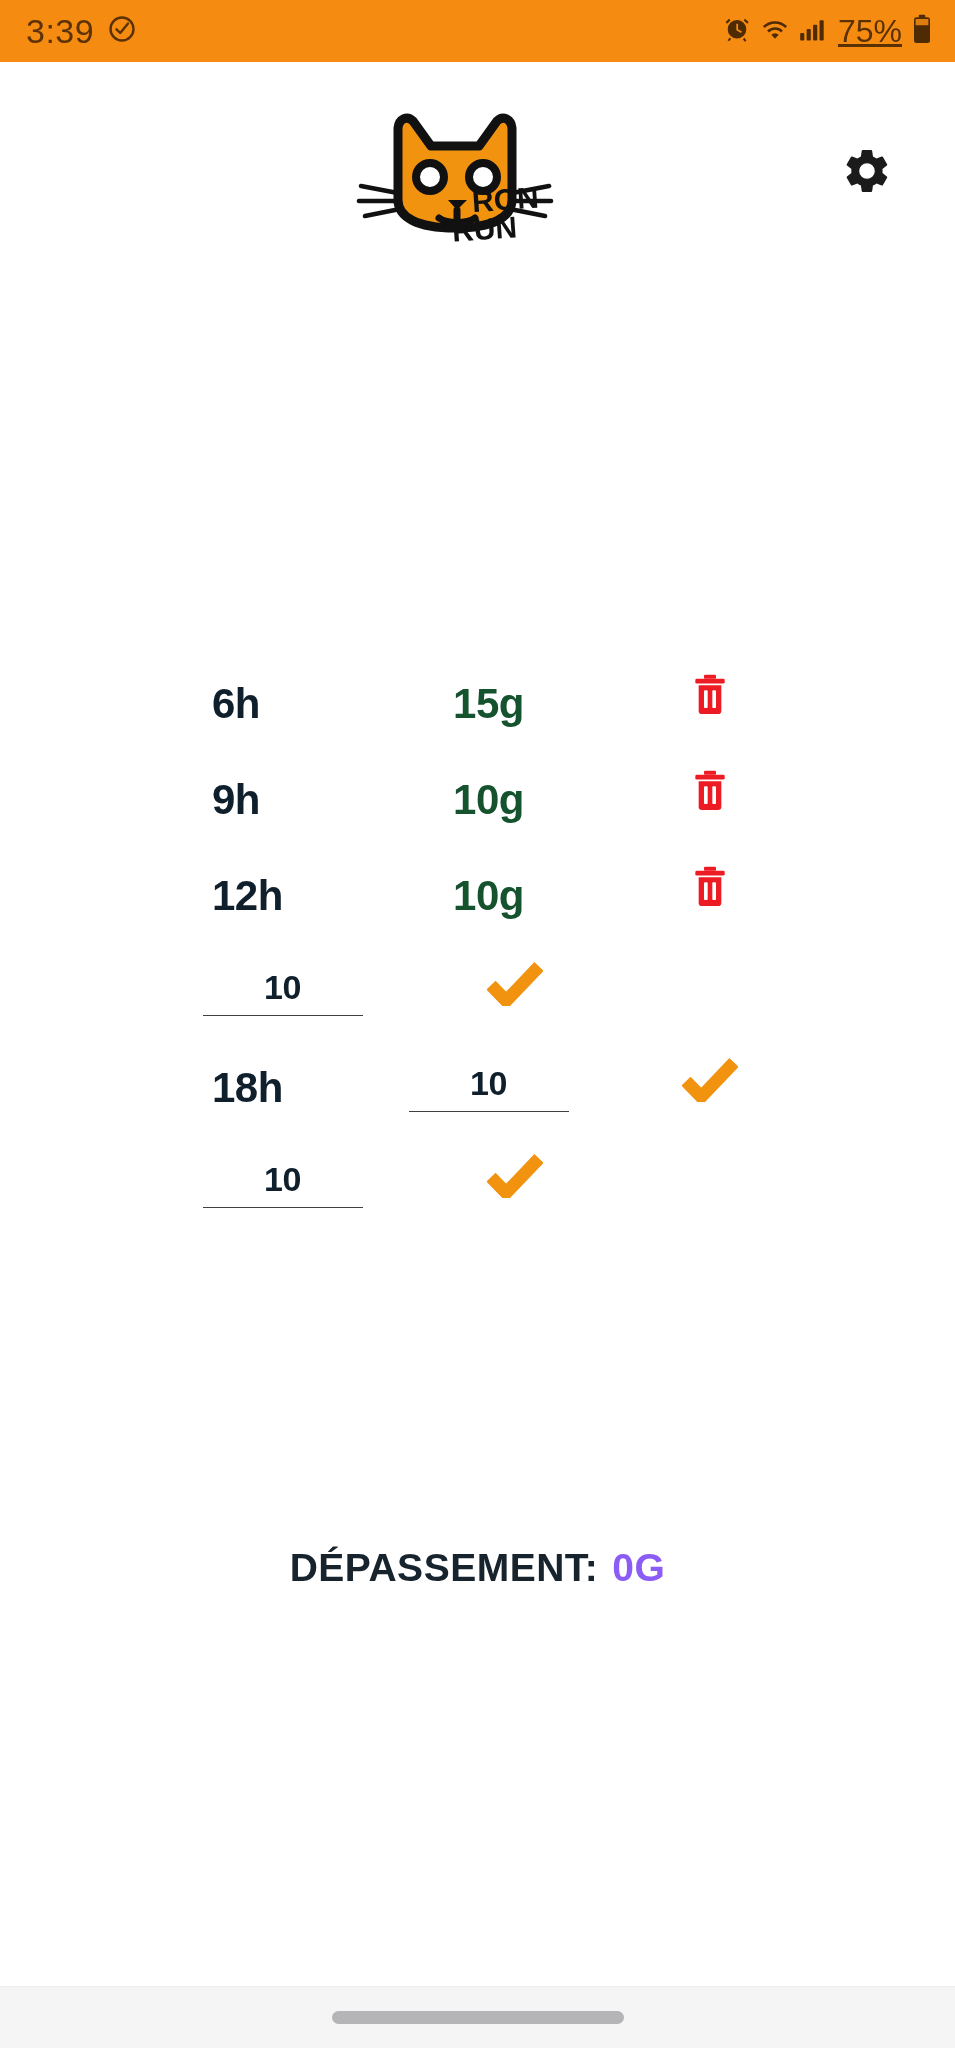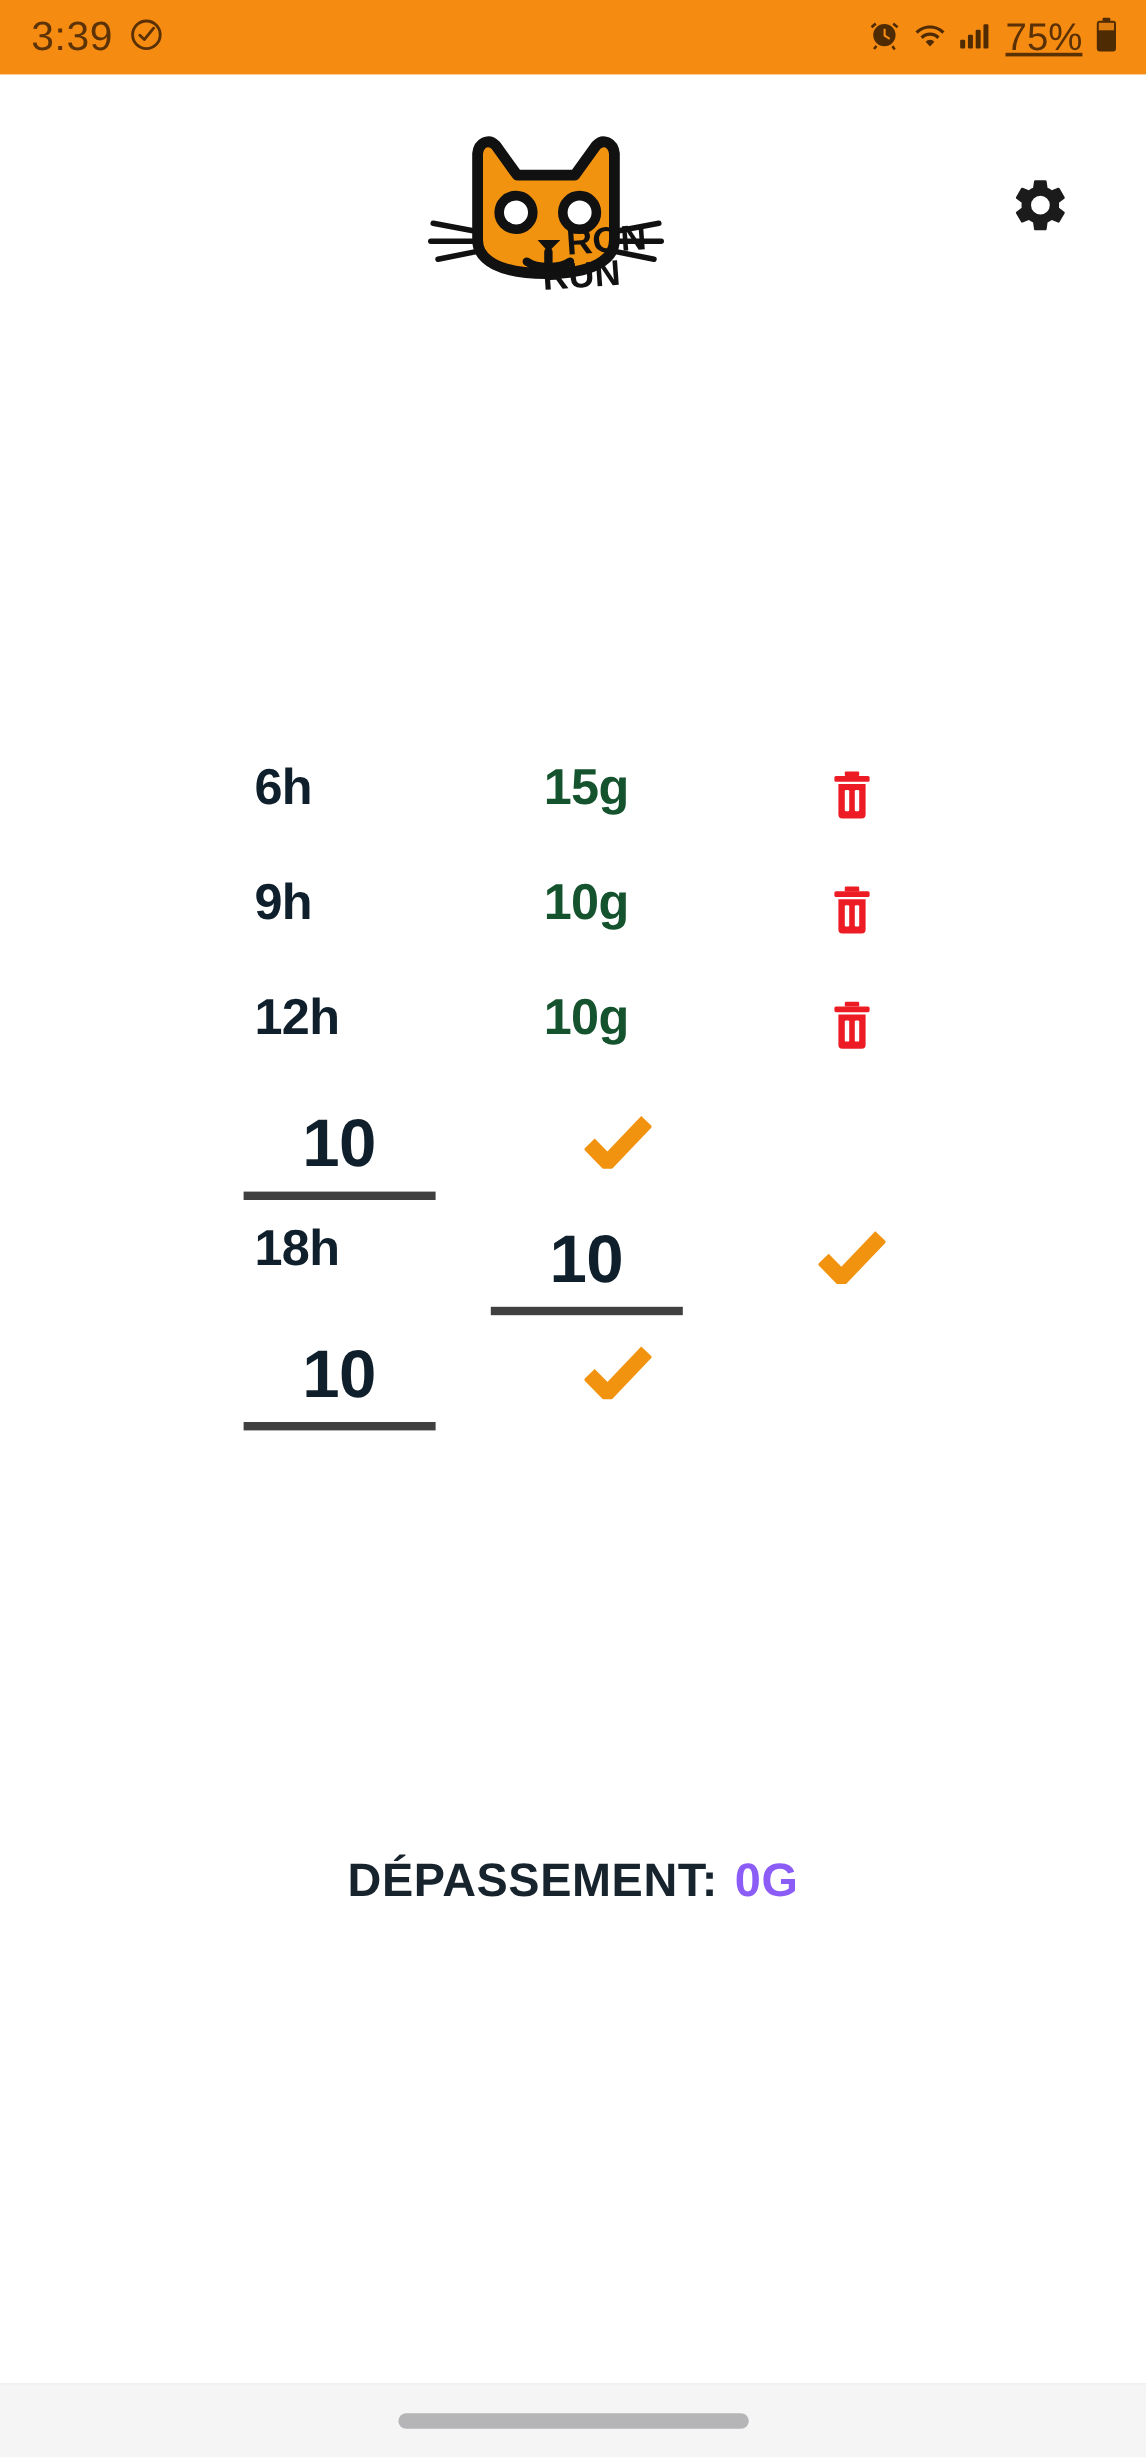--- a/index.html
+++ b/index.html
@@ -53,45 +53,45 @@
   }
 
   
   .spacer-top{ flex:0 0 auto; height:370px; }
   .list{
     flex:0 0 auto;
     display:flex; flex-direction:column;
     padding:0 150px 0 150px;
   }
   .row{
-    display:flex; align-items:flex-start;
+    display:flex; align-items:flex-end;
     height:96px;
   }
   .cell-time{
     width:220px;
     font-size:42px; font-weight:700; color:#0f1f2b;
     letter-spacing:-0.5px;
     text-align:left; padding-left:62px;
   }
   .cell-mid{
     width:265px;
     display:flex; align-items:center; justify-content:center;
     position:relative;
   }
   .qty-static{
     font-size:42px; font-weight:700; color:#14532d;
     letter-spacing:-0.5px;
   }
   .qty-input{
     width:160px;
-    border:none; border-bottom:7px solid #404040;
+    border:none; border-bottom:1px solid #404040;
     background:transparent;
     text-align:center;
     font-family:"Liberation Sans", sans-serif;
-    font-size:56px; font-weight:700; color:#0f1f2b;
+    font-size:34px; font-weight:700; color:#0f1f2b;
     letter-spacing:-0.5px;
     padding:0 0 8px 0;
     outline:none;
   }
   .cell-act{
     width:200px;
     display:flex; align-items:center; justify-content:center;
   }
   .act-btn{
     width:64px; height:64px;

